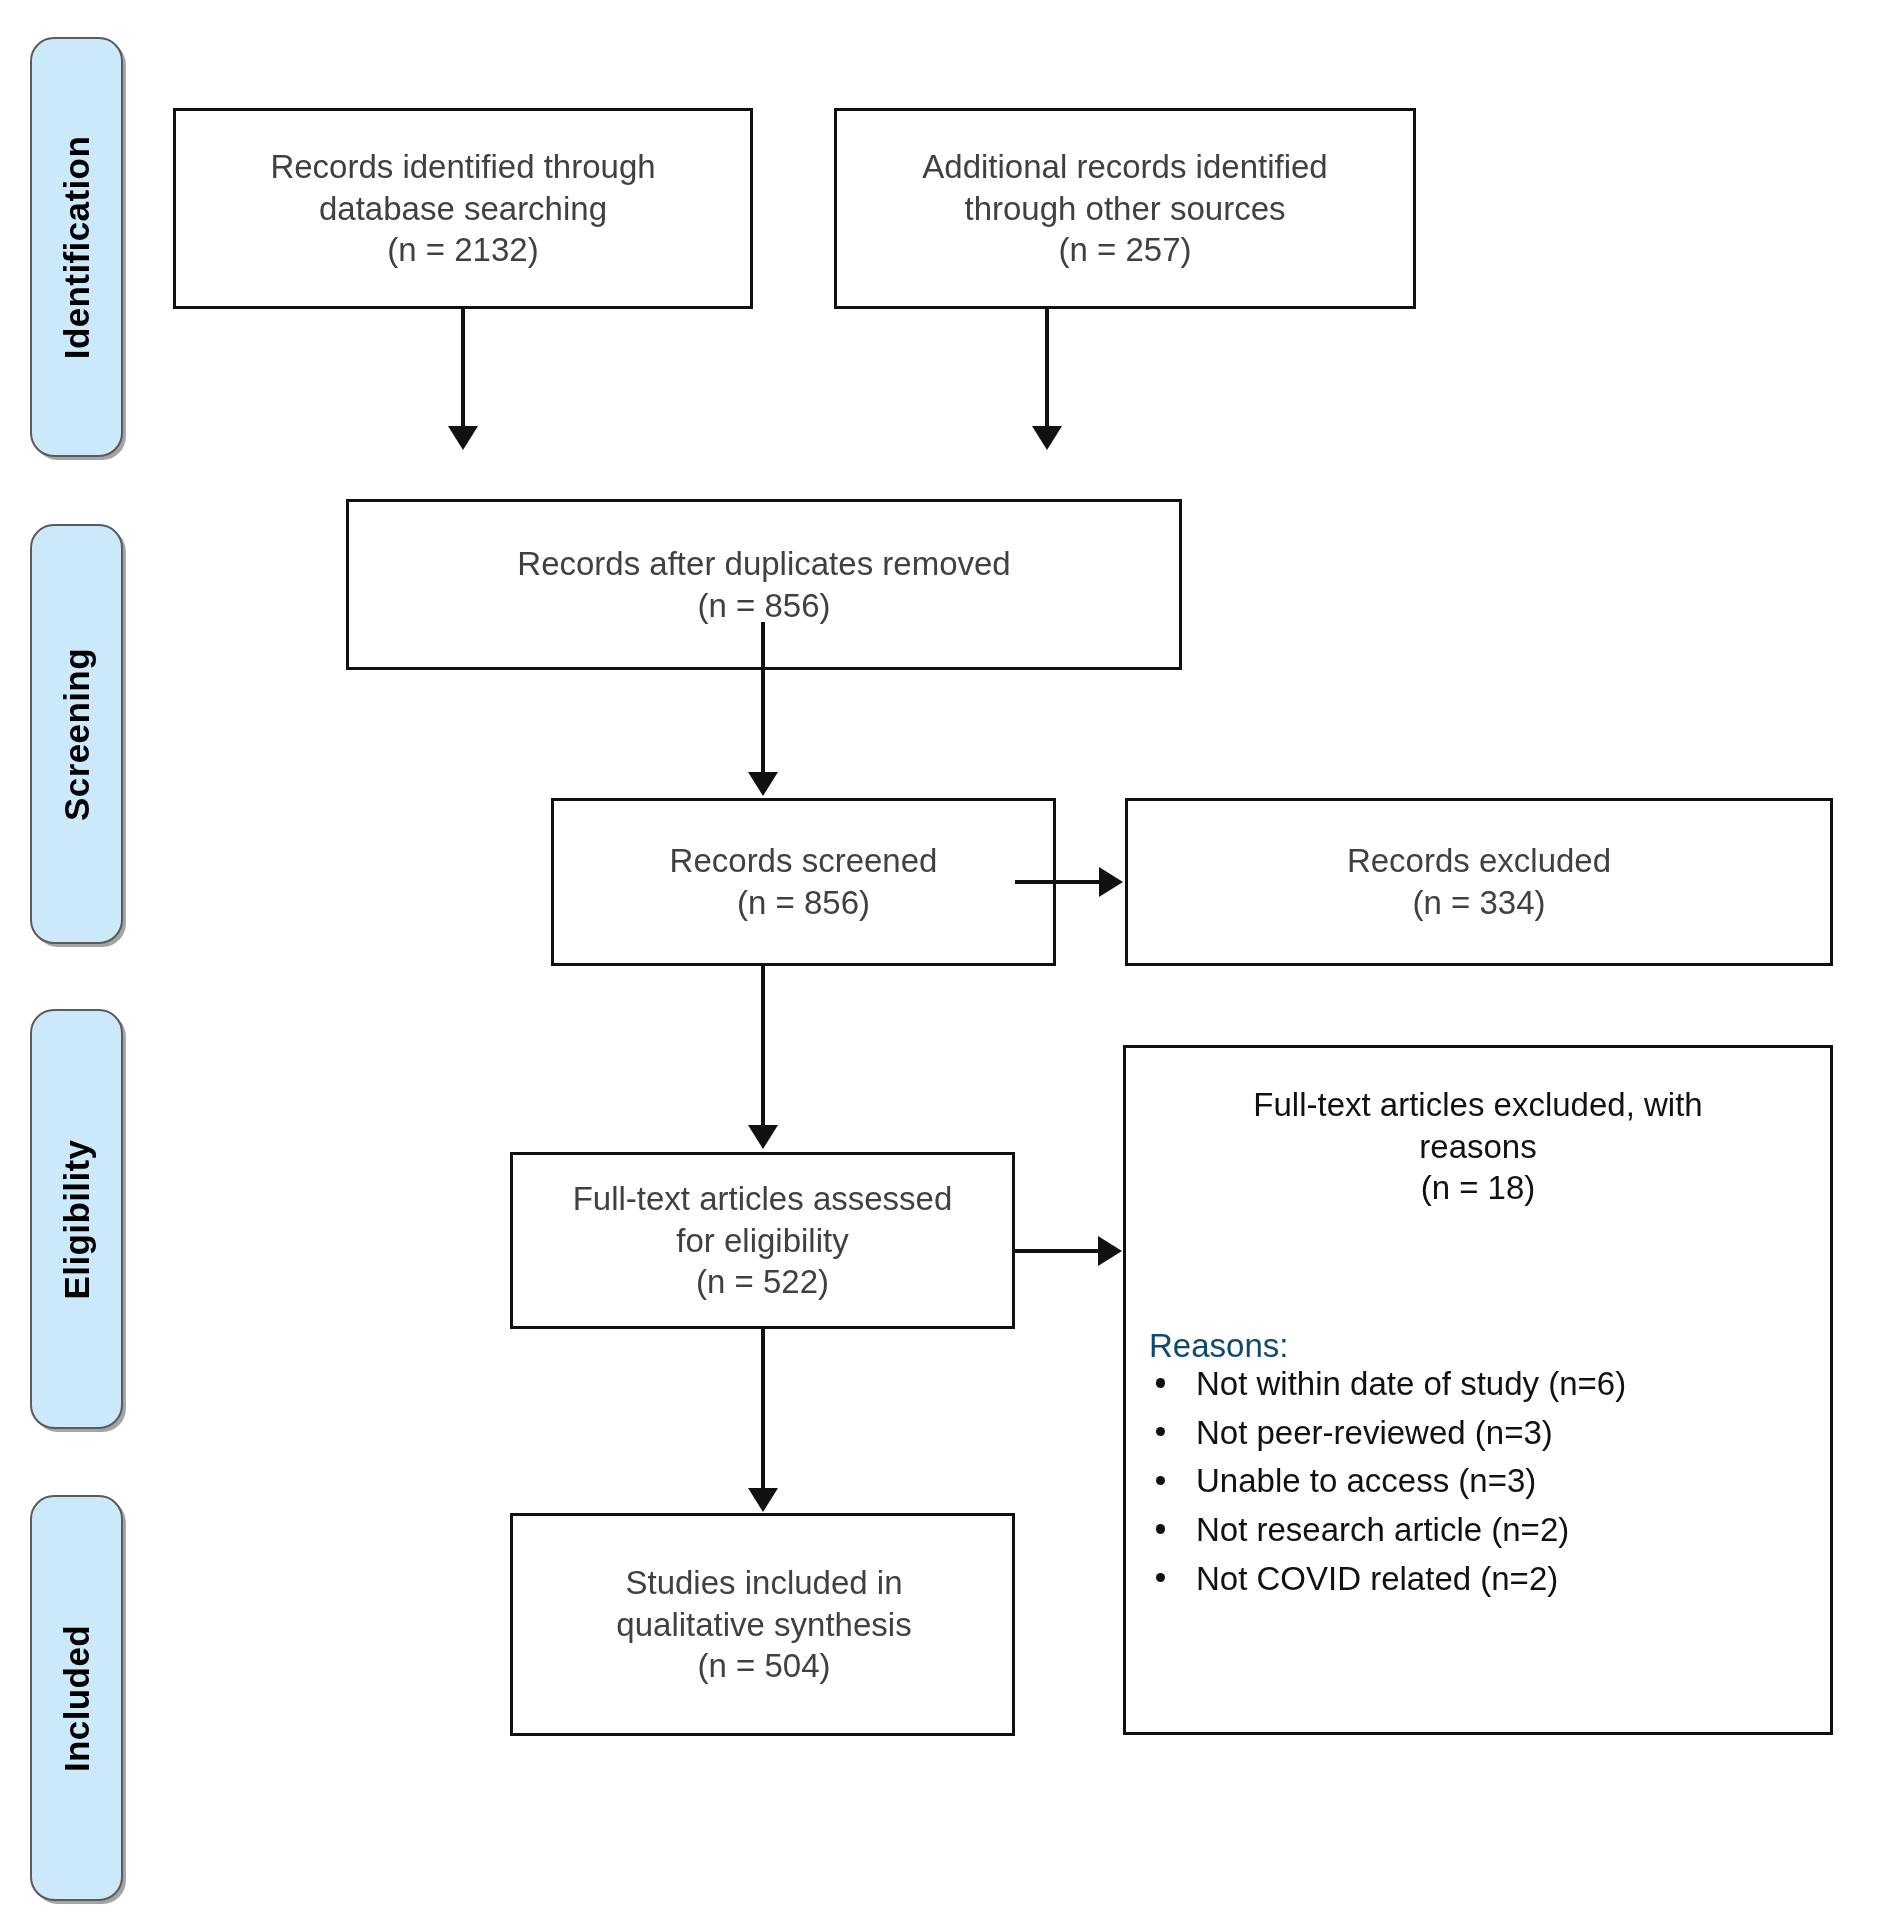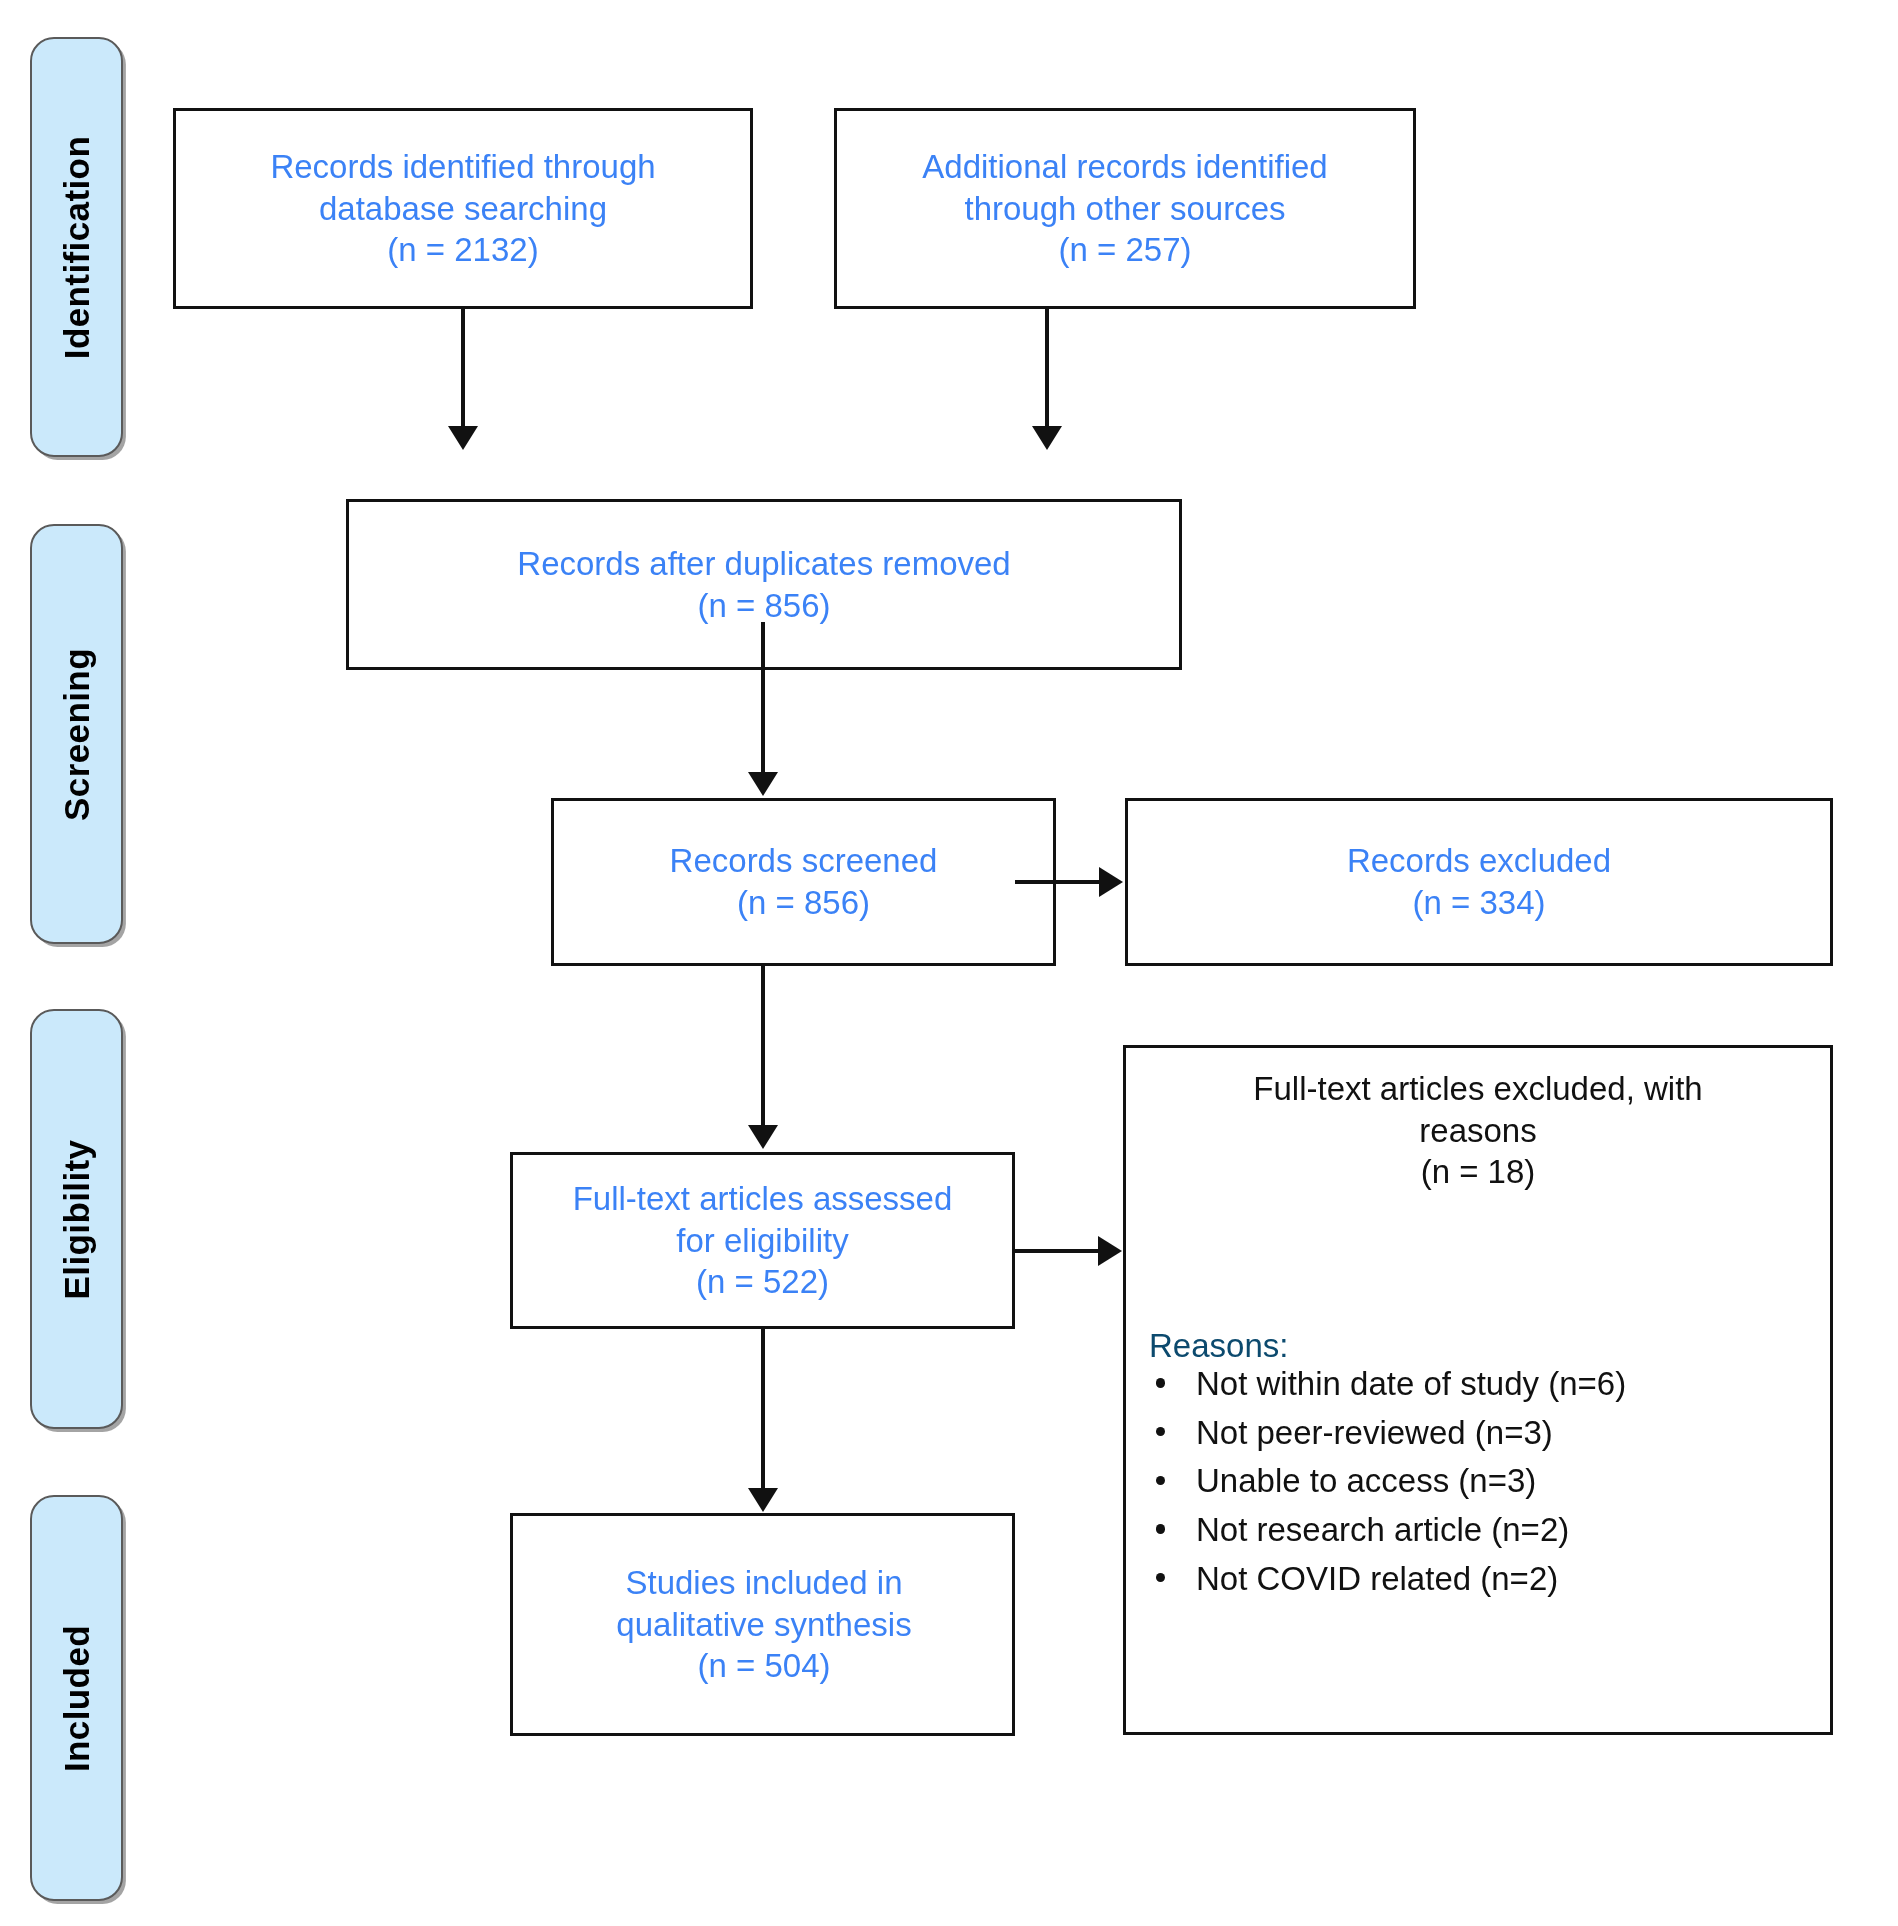--- a/index.html
+++ b/index.html
@@ -49,37 +49,37 @@
     border: 3.6px solid #111111;
     display: flex;
     align-items: center;
     justify-content: center;
     text-align: center;
     padding: 5.7px 13px;
   }
   .flow-box .box-text {
     font-size: 33px;
     line-height: 1.26;
-    color: #3b82f6;
+    color: #404040;
     white-space: pre-line;
   }
 
   
   .reasons-box {
     position: absolute;
     box-sizing: border-box;
     background: #ffffff;
     border: 3.6px solid #111111;
     padding: 0;
   }
   .reasons-head {
     position: absolute;
     left: 0;
     right: 0;
-    top: 20px;
+    top: 36px;
     text-align: center;
     font-size: 33px;
     line-height: 1.26;
     white-space: pre-line;
     color: #111111;
   }
   .reasons-label {
     position: absolute;
     left: 23px;
     top: 278px;

